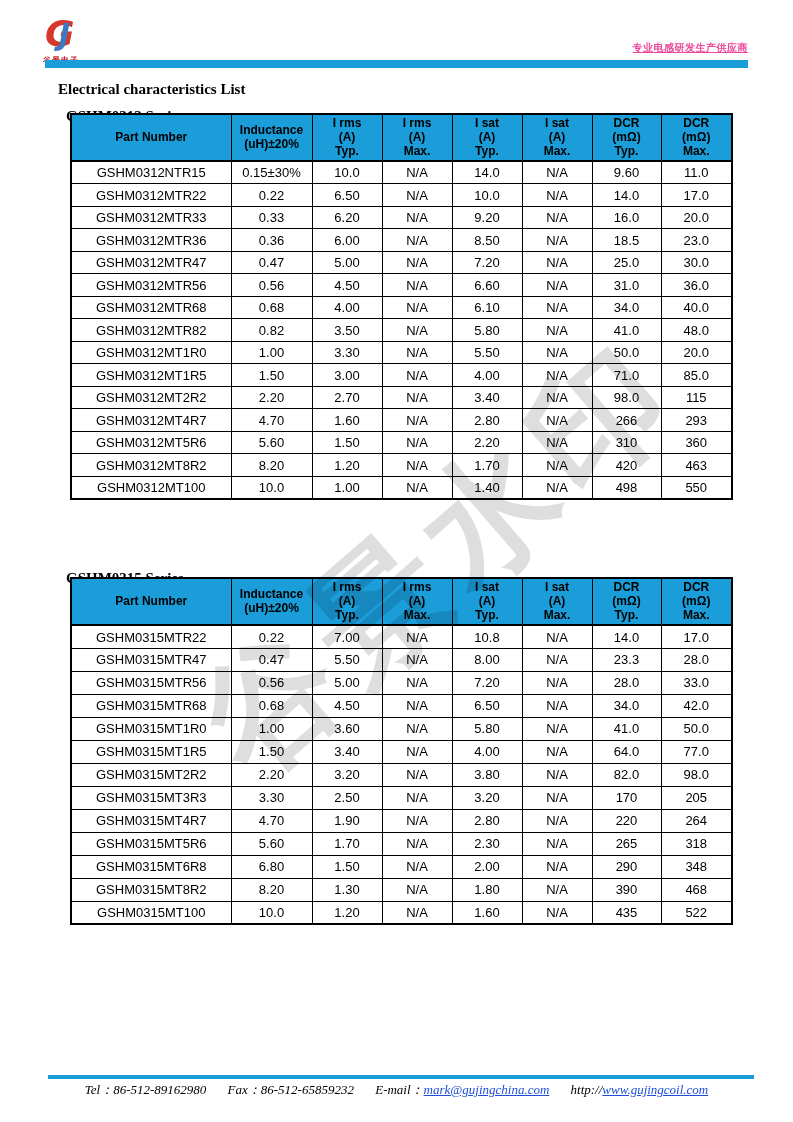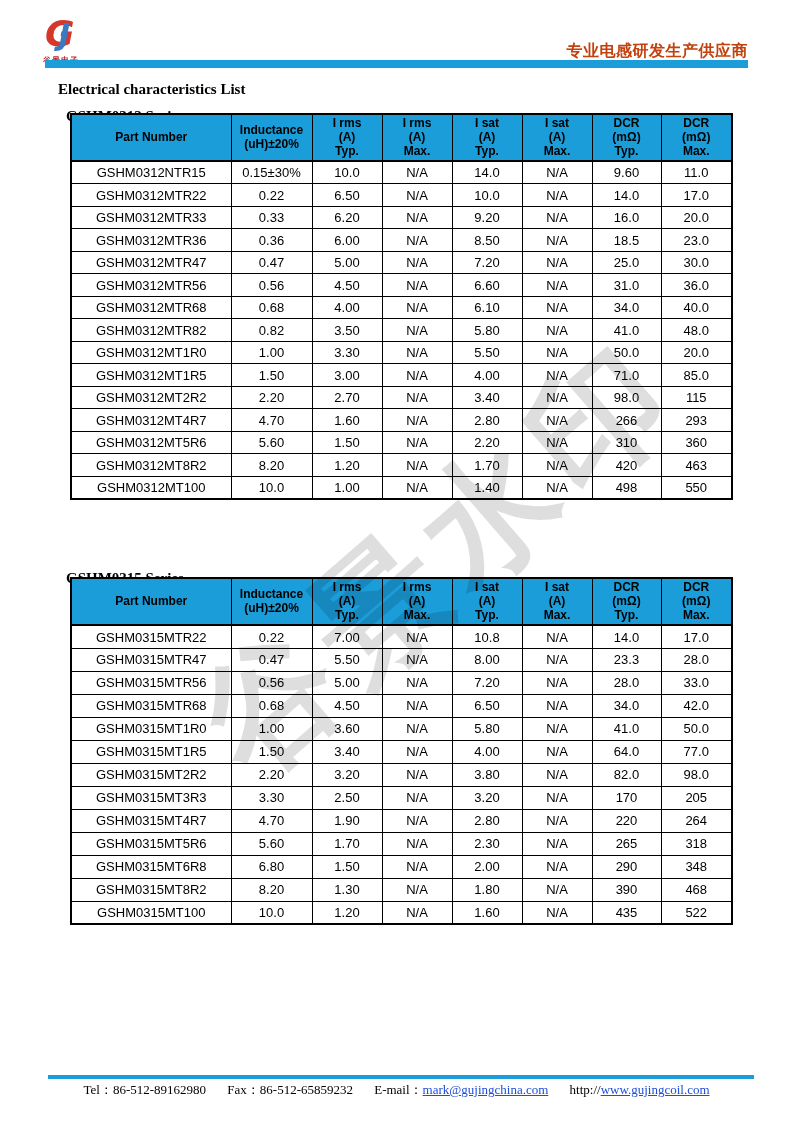--- a/index.html
+++ b/index.html
@@ -23,22 +23,22 @@
     font:bold italic 30px/30px "DejaVu Sans",sans-serif;
     color:#3b79c3;
   }
   .logo-sub{
     position:absolute;left:43px;top:55px;
     font-size:8px;color:#c1272d;font-weight:bold;
     letter-spacing:1px;white-space:nowrap;
   }
   .tagline{
     position:absolute;right:45px;top:41px;
-    font-size:16px;font-weight:bold;color:#c2410c;
-    letter-spacing:.5px;white-space:nowrap;
+    font-size:10px;font-weight:bold;color:#ec4899;
+    letter-spacing:.5px;white-space:nowrap;text-decoration:underline;
   }
   .topbar{
     position:absolute;left:45px;top:60px;width:703px;height:8px;
   }
   
   .doc-title{
     position:absolute;left:50px;top:73px;margin:8px;
     font-family:"Liberation Serif",serif;
     font-size:15px;font-weight:bold;color:#000;
   }
@@ -79,21 +79,21 @@
     transform:rotate(-41deg);
     pointer-events:none;z-index:5;white-space:nowrap;
   }
   
   .footline{position:absolute;left:48px;top:1075px;width:706px;height:4px;}
   .foottext{
     position:absolute;left:0;top:1081px;width:793px;
     text-align:center;font-family:"Liberation Serif",serif;
     font-size:13px;color:#000;white-space:nowrap;
   }
-  .foottext .seg{margin:0 9px;}
+  .foottext .seg{margin:0 9px;font-style:italic;}
   .foottext a{color:#1d4ed8;text-decoration:underline;}
 </style>
 <style>table.spec th{background:#1b9dd9;}</style></head>
 <body>
 
 <div class="page">
 
   <div class="logo">
     <span class="lg">G</span>
     <span class="lj">J</span>

